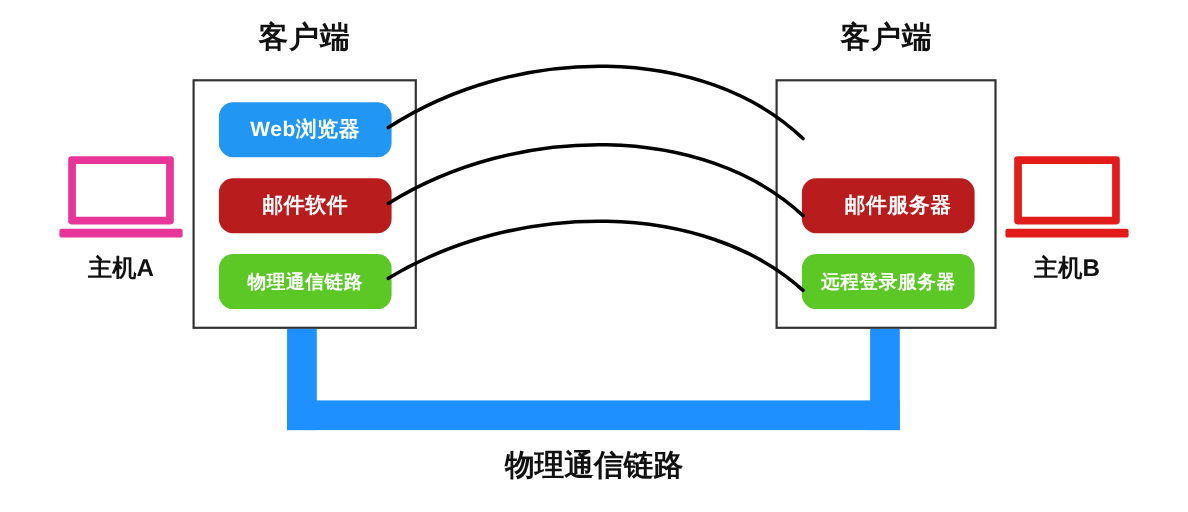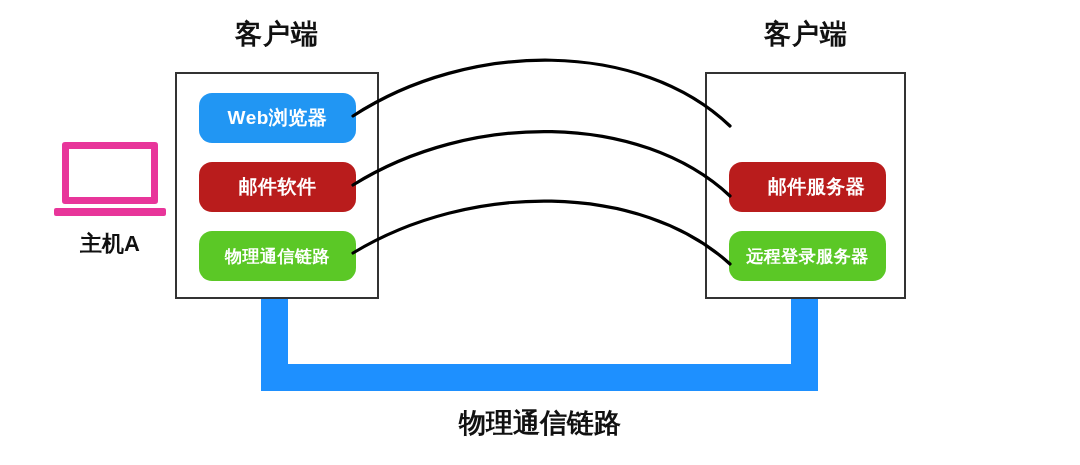--- a/index.html
+++ b/index.html
@@ -156,20 +156,27 @@
   <div class="section-title" id="title-right">客户端</div>
 
   <div class="host" id="host-a">
     <div class="laptop">
       <div class="screen" style="border-color:#e8359a;"></div>
       <div class="base" style="background:#e8359a;"></div>
     </div>
     <div class="host-caption">主机A</div>
   </div>
 
+  <div class="host" id="host-b">
+    <div class="laptop">
+      <div class="screen" style="border-color:#e21b1b;"></div>
+      <div class="base" style="background:#e21b1b;"></div>
+    </div>
+    <div class="host-caption">主机B</div>
+  </div>
 
   <div class="container-box" id="box-left">
     <div class="pill blue" id="pill-l-0">Web浏览器</div>
     <div class="pill orange" id="pill-l-1">邮件软件</div>
     <div class="pill green long" id="pill-l-2">物理通信链路</div>
   </div>
 
   <div class="container-box" id="box-right">
     <div class="pill orange" id="pill-r-1">邮件服务器</div>
     <div class="pill green long" id="pill-r-2">远程登录服务器</div>

